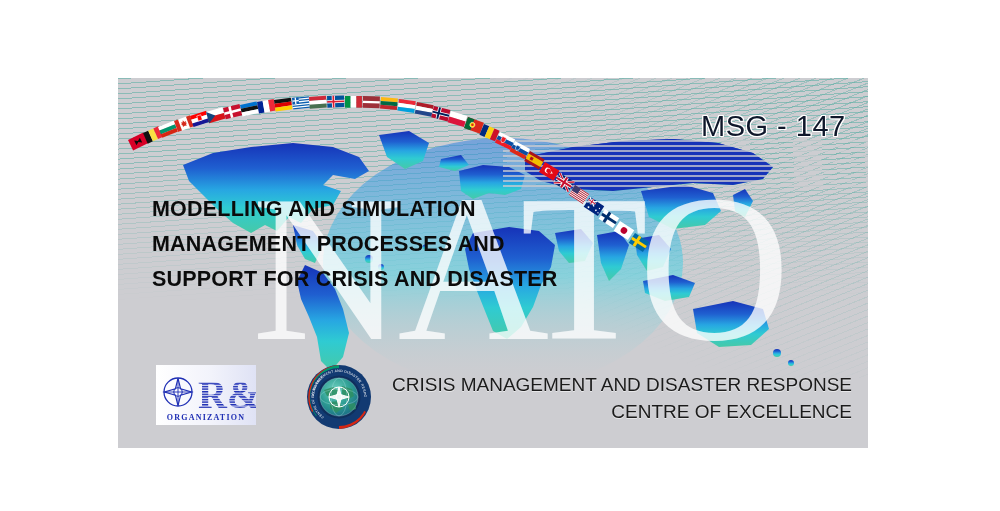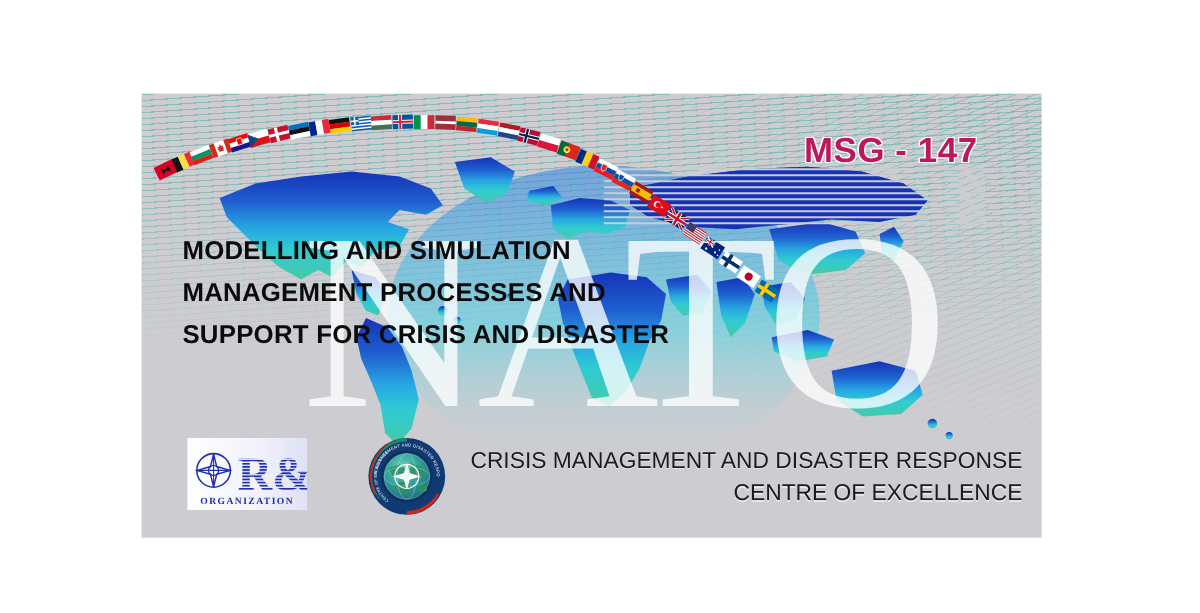--- a/index.html
+++ b/index.html
@@ -53,22 +53,22 @@
     color:rgba(255,255,255,0.78);
     pointer-events:none;user-select:none;white-space:nowrap;
   }
 
   
   .ribbon{position:absolute;left:0;top:0;width:750px;height:370px;pointer-events:none;}
   .ribbon svg{width:100%;height:100%;display:block;}
 
   
   .msg{
-    position:absolute;left:552px;top:32px;
-    font-size:29px;font-weight:bold;color:#be185d;
+    position:absolute;left:583px;top:32px;
+    font-size:29px;font-weight:normal;color:#0f172a;
     letter-spacing:.5px;white-space:nowrap;
     text-shadow:
       1px 0 0 #fff,-1px 0 0 #fff,0 1px 0 #fff,0 -1px 0 #fff,
       1px 1px 0 #fff,-1px -1px 0 #fff,1px -1px 0 #fff,-1px 1px 0 #fff;
   }
 
   
   .title{
     position:absolute;left:34px;top:114px;width:470px;
   }

